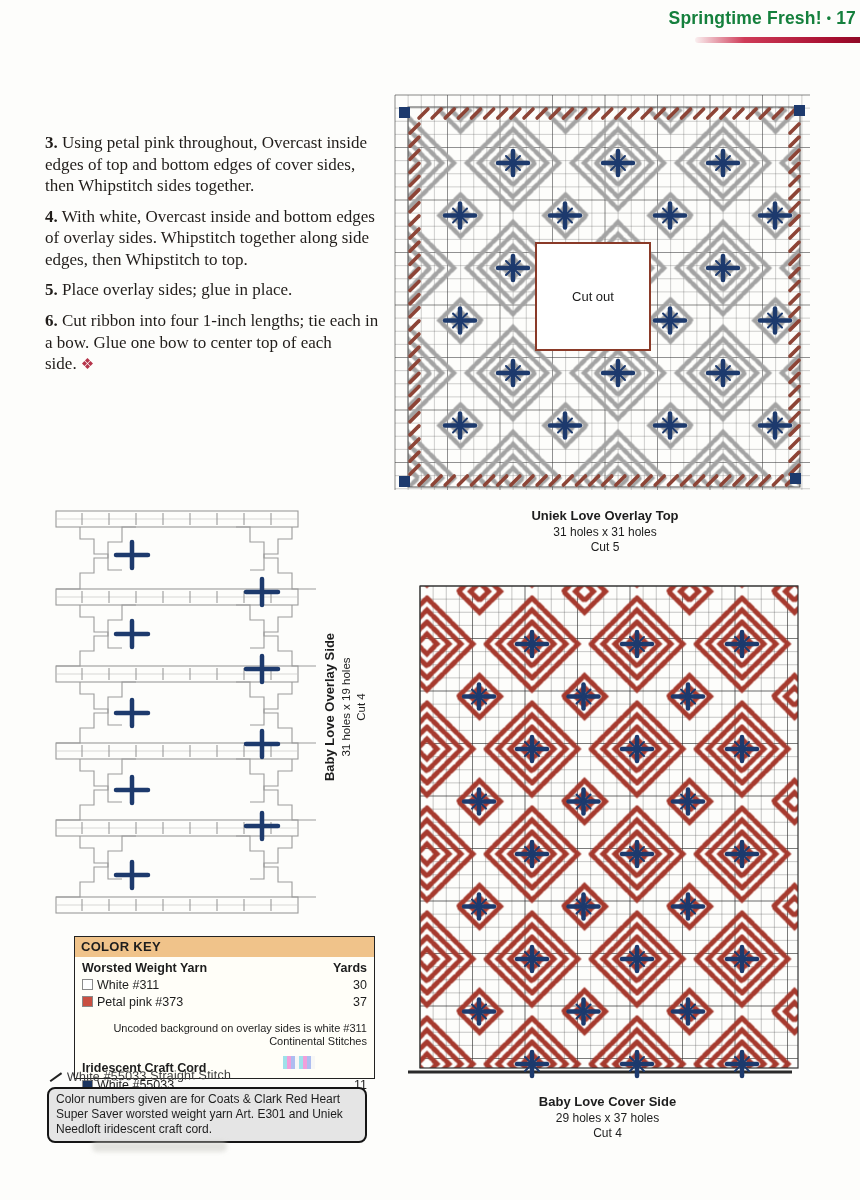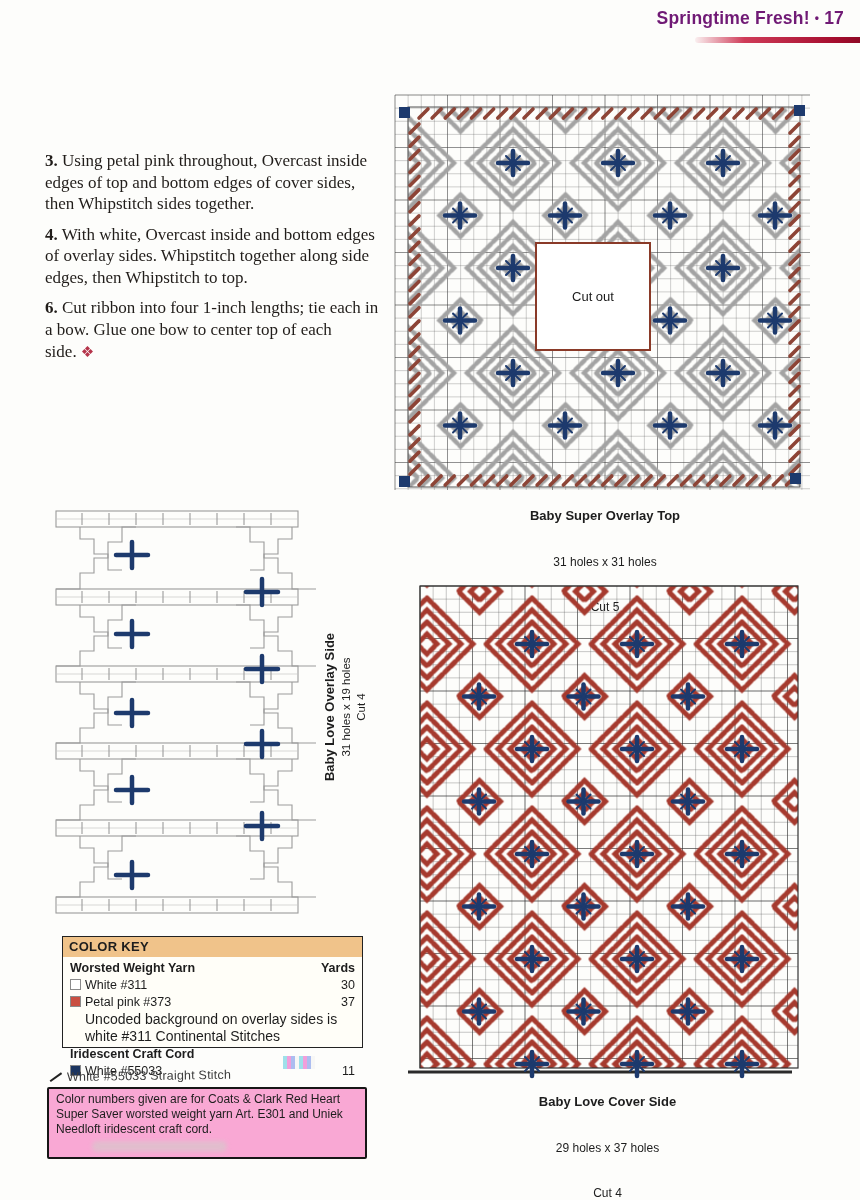--- a/index.html
+++ b/index.html
@@ -1,84 +1,85 @@
 <!DOCTYPE html>
 <html><head>
 <meta charset="utf-8">
 <style>
   html,body{margin:0;padding:0;background:#e8e8e4;}
   .page{position:relative;width:860px;height:1200px;background:#fdfdfb;overflow:hidden;
         font-family:"Liberation Sans",sans-serif;color:#1d1d1d;}
   
-  .hdr{position:absolute;left:448px;top:8px;width:396px;text-align:right;
-       font-weight:bold;font-size:17.5px;letter-spacing:.2px;color:#701a75;}
+  .hdr{position:absolute;left:460px;top:8px;width:396px;text-align:right;
+       font-weight:bold;font-size:17.5px;letter-spacing:.2px;color:#15803d;}
   .hdr .sep{font-size:12px;vertical-align:2px;padding:0 5px;}
   .hdr-bar{position:absolute;left:695px;top:37px;width:165px;height:6px;border-radius:3px 0 0 3px;
        background:linear-gradient(to right,rgba(214,80,105,.08),#cf3b58 30%,#a50d2e 85%,#8f0a26);}
   
-  .instr{position:absolute;left:45px;top:150px;width:334px;
+  .instr{position:absolute;left:45px;top:132px;width:334px;
          font-family:"Liberation Serif",serif;font-size:17px;line-height:1.27;color:#211d1a;}
   .instr p{margin:0 0 9px 0;}
   .instr .num{font-weight:bold;}
   .end-symbol{color:#b5344a;font-size:15px;padding-left:4px;}
   
   .cap{position:absolute;text-align:center;line-height:1.28;}
   .cap .t{font-weight:bold;font-size:13px;}
-  .cap .s{font-size:12px;margin-top:30px;}
+  .cap .s{font-size:12px;}
   .cap-top{left:395px;top:508px;width:420px;}
   .cap-bottom{left:410px;top:1094px;width:395px;}
   .cap-rot-outer{position:absolute;left:322px;top:612px;width:56px;height:190px;}
   .cap-rot-inner{position:absolute;width:190px;height:56px;left:-67px;top:67px;
                  transform:rotate(-90deg);text-align:center;line-height:1.3;}
   .cap-rot-inner .t{font-weight:bold;font-size:13px;}
   .cap-rot-inner .s{font-size:11.5px;}
   
   .chart{position:absolute;}
   #topChart{left:393px;top:93px;}
   #coverChart{left:406px;top:582px;}
   #sideChart{left:40px;top:503px;}
   
-  .key{position:absolute;left:62px;top:936px;width:301px;height:112px;background:#fffef8;
+  .key{position:absolute;left:74px;top:936px;width:301px;height:143px;background:#fffef8;
        border:1.6px solid #222;box-sizing:border-box;font-size:12.5px;}
   .key-hdr{height:20px;background:#f0c38a;font-weight:bold;font-size:13px;
            padding:2px 0 0 6px;box-sizing:border-box;letter-spacing:.3px;}
   .key-body{padding:2px 7px 0 7px;}
   .krow{display:flex;align-items:center;height:17px;}
   .krow .lab{flex:1;display:flex;align-items:center;gap:4px;}
   .krow .yds{text-align:right;margin-left:36px;}
   .kb{font-weight:bold;text-align:right;}
   .swatch{display:inline-block;width:11px;height:11px;border:1px solid #8a8a8a;box-sizing:border-box;}
-  .knote{padding-left:15px;font-size:14px;line-height:1.18;margin:1px 0;}
+  .knote{padding-left:15px;font-size:11px;line-height:1.18;margin:12px 0;text-align:right;}
   .straight{position:absolute;left:49px;top:1069px;display:flex;align-items:center;gap:5px;
             font-size:12.5px;color:#3c3c3c;transform:rotate(-.8deg);letter-spacing:.2px;}
   .stroke-icon{display:inline-block;width:13px;height:11px;position:relative;}
   .stroke-icon::before{content:"";position:absolute;left:0;top:4px;width:14px;height:2.4px;
             background:#222;transform:rotate(-35deg);}
   .footnote-box{position:absolute;left:47px;top:1087px;width:320px;box-sizing:border-box;
-            border:2px solid #161616;border-radius:2px;background:#f9a8d4;
-            padding:3px 7px 20px 7px;font-size:12px;line-height:1.24;}
+            border:2px solid #161616;border-radius:8px;background:#e5e5e5;
+            padding:3px 7px 4px 7px;font-size:12px;line-height:1.24;}
   
   .artifact{position:absolute;left:283px;top:1056px;width:32px;height:13px;opacity:.85;filter:blur(.4px);
             background:repeating-linear-gradient(90deg,#8fdce8 0 4px,#ef8fd6 4px 8px,#9fb2ef 8px 12px,#f6f6f6 12px 16px);}
   .smudge{position:absolute;left:92px;top:1141px;width:135px;height:11px;background:#cfcfc9;
           opacity:.55;filter:blur(2px);border-radius:5px;}
 </style>
 </head>
 <body>
 
 <div class="page">
 
   <div class="hdr">
     <span>Springtime Fresh!</span><span class="sep">•</span><span>17</span>
   </div>
   <div class="hdr-bar"></div>
 
   <div class="instr">
     <p><span class="num">3.</span> <span>Using petal pink throughout, Overcast inside edges of top and bottom edges of cover sides, then Whipstitch sides together.</span></p>
     <p><span class="num">4.</span> <span>With white, Overcast inside and bottom edges of overlay sides. Whipstitch together along side edges, then Whipstitch to top.</span></p>
+    <p><span class="num">5.</span> <span>Place overlay sides; glue in place.</span></p>
     <p><span class="num">6.</span> <span>Cut ribbon into four 1-inch lengths; tie each in a bow. Glue one bow to center top of each side.</span><span class="end-symbol">❖</span></p>
   </div>
 
   <svg id="topChart" class="chart" width="420" height="412">
       <defs>
         <pattern id="pg" width="105" height="105" x="67.5" y="17.5" patternUnits="userSpaceOnUse">
           <g fill="none" stroke="#a3a3a3" stroke-width="4.5" stroke-dasharray="5 3" stroke-linecap="round">
             <path d="M52.5 42.5L62.5 52.5L52.5 62.5L42.5 52.5Z"></path>
             <path d="M52.5 30.5L74.5 52.5L52.5 74.5L30.5 52.5Z"></path>
             <path d="M52.5 18.5L86.5 52.5L52.5 86.5L18.5 52.5Z"></path>
@@ -420,21 +421,21 @@
       <g stroke="#1d3a6d" stroke-linecap="round">
         <line x1="367" y1="332.5" x2="397" y2="332.5" stroke-width="4.5"></line>
         <line x1="382" y1="320.5" x2="382" y2="344.5" stroke-width="4.5"></line>
         <line x1="375" y1="325.5" x2="389" y2="339.5" stroke-width="2"></line>
         <line x1="375" y1="339.5" x2="389" y2="325.5" stroke-width="2"></line>
       </g>
       <rect x="143" y="150" width="114" height="107" fill="#fff" stroke="#8a3a28" stroke-width="2"></rect>
       <text x="200" y="208" text-anchor="middle" font-family="Liberation Sans, sans-serif" font-size="13" fill="#1a1a1a">Cut out</text>
     </svg>
   <div class="cap cap-top">
-    <div class="t">Baby Super Overlay Top</div>
+    <div class="t">Uniek Love Overlay Top</div>
     <div class="s">31 holes x 31 holes</div>
     <div class="s">Cut 5</div>
   </div>
 
   <svg id="sideChart" class="chart" width="300" height="424">
       <g stroke="#9b9b9b" stroke-width="1.1" fill="none">
         <rect x="16" y="8" width="242" height="16"></rect>
         <line x1="16" y1="16" x2="258" y2="16" stroke="#c6c6c6" stroke-width="0.7"></line>
         <line x1="42" y1="10" x2="42" y2="22"></line>
         <line x1="69" y1="10" x2="69" y2="22"></line>

